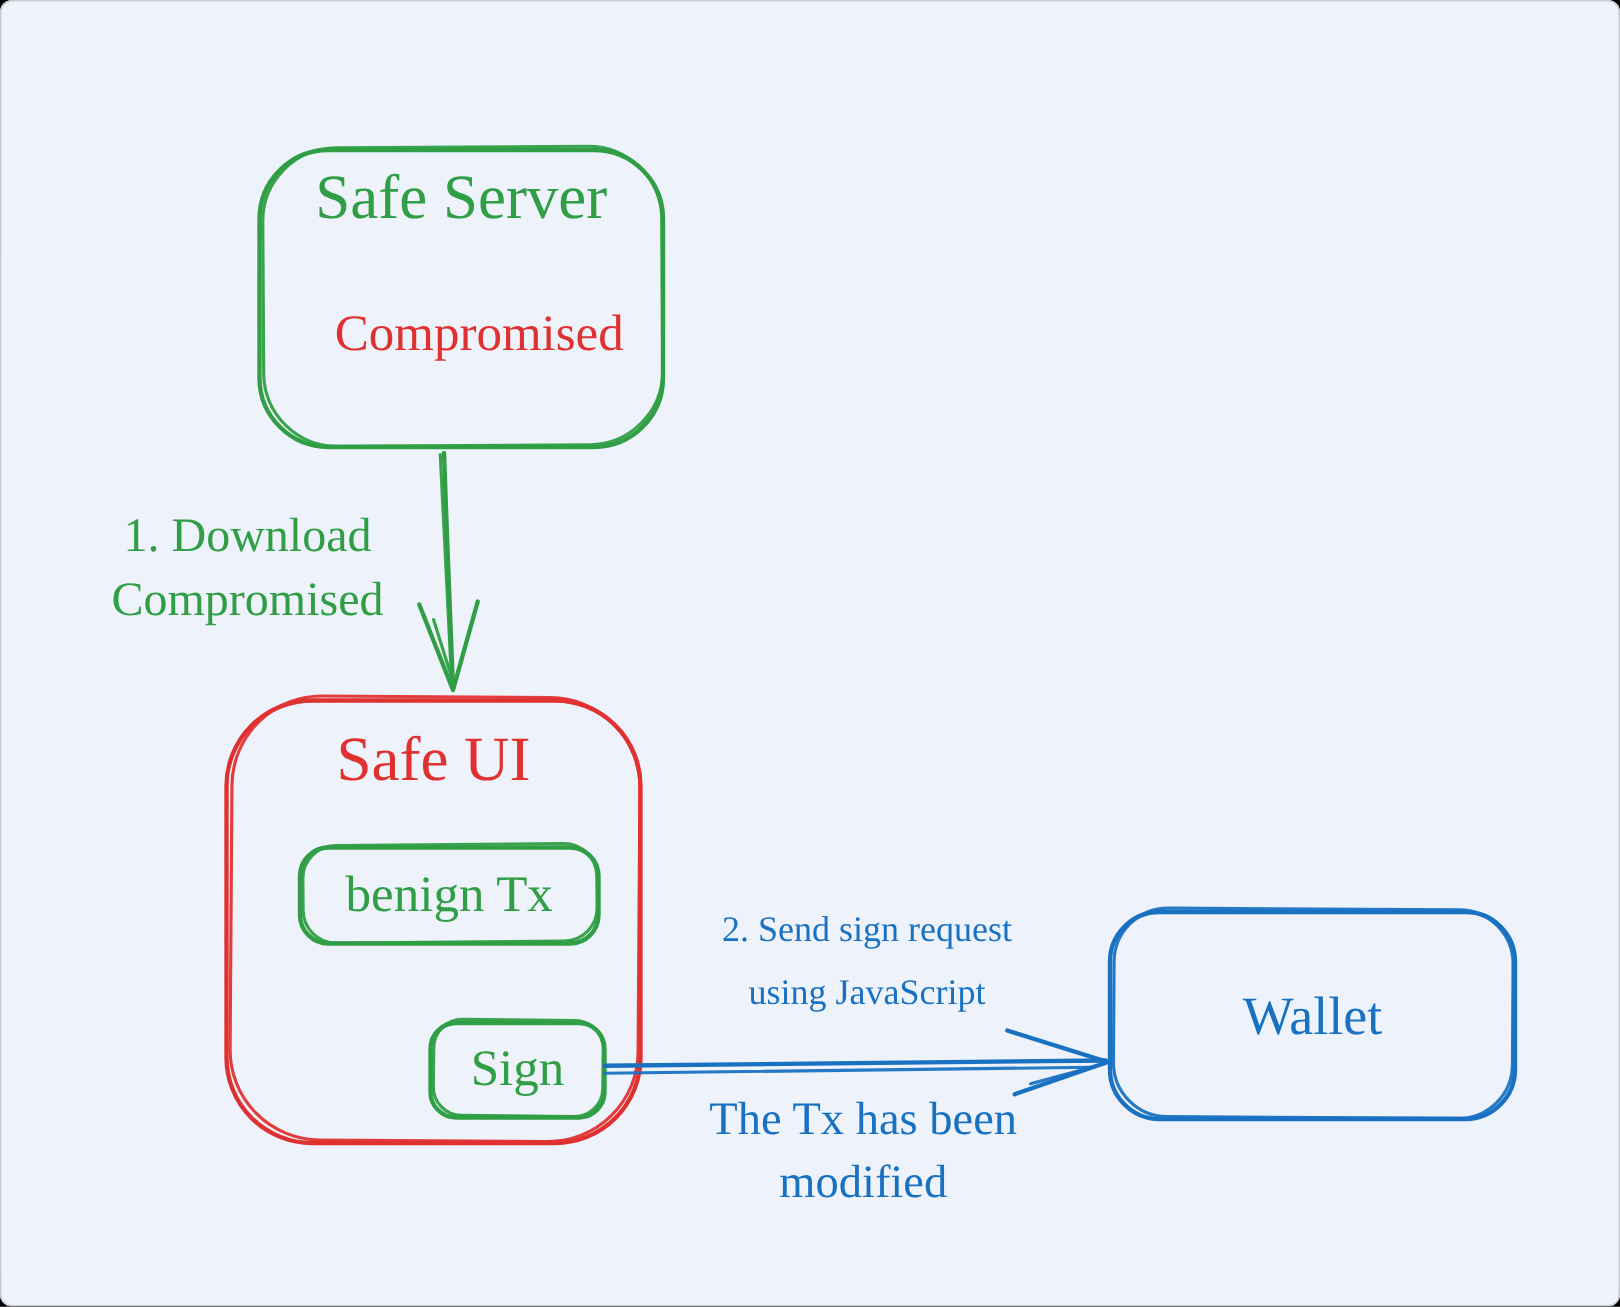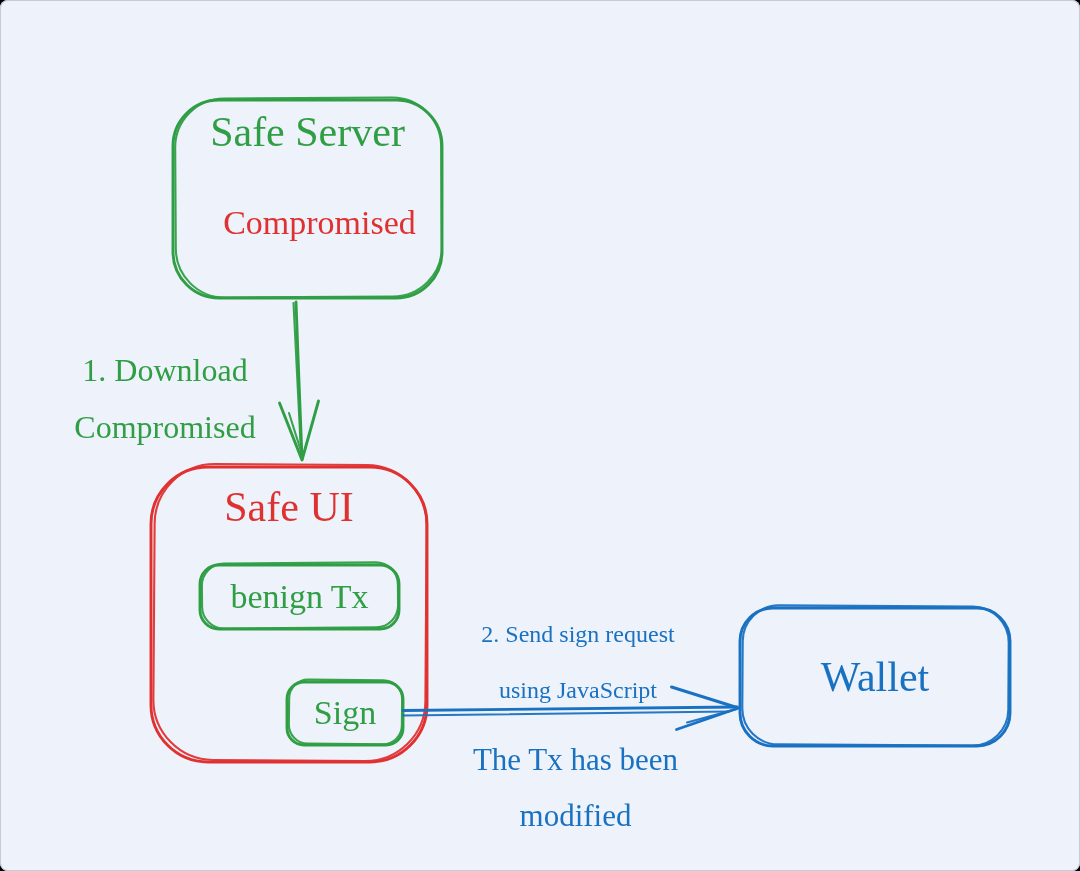--- a/index.html
+++ b/index.html
@@ -20,34 +20,34 @@
     font-family: "Liberation Serif", serif;
   }
   svg.shapes { position: absolute; left: 0; top: 0; width: 1080px; height: 871px; }
   .stroke-green { stroke: var(--green); fill: none; stroke-linecap: round; stroke-linejoin: round; }
   .stroke-red   { stroke: var(--red);   fill: none; stroke-linecap: round; stroke-linejoin: round; }
   .stroke-blue  { stroke: var(--blue);  fill: none; stroke-linecap: round; stroke-linejoin: round; }
   .sw-main { stroke-width: 2.9; }
   .sw-dup  { stroke-width: 2.1; opacity: 0.95; }
 
   .t { position: absolute; text-align: center; white-space: nowrap; }
-  .t span { display: block; margin-top: 14px; }
+  .t span { display: block; }
   .green { color: var(--green); }
   .red   { color: var(--red); }
   .blue  { color: var(--blue); }
 
   #safe-server-title { left: 173px; top: 108px;  width: 269px; font-size: 42px; }
   #compromised-text  { left: 173px; top: 204px;  width: 269px; font-size: 34px; padding-left: 24px; }
   #download-label    { left: 52px;  top: 335px;  width: 226px; font-size: 32px; line-height: 43px; }
   #safe-ui-title     { left: 151px; top: 483px;  width: 276px; font-size: 42px; text-align: center; }
   #benign-tx-label   { left: 200px; top: 565px;  width: 199px; font-size: 34px; line-height: 63px; }
   #sign-label        { left: 287px; top: 682px;  width: 116px; font-size: 34px; line-height: 62px; }
   #request-label     { left: 438px; top: 599px;  width: 280px; font-size: 24px; line-height: 42px; }
   #note-label        { left: 438px; top: 725px;  width: 275px; font-size: 31px; line-height: 42px; }
-  #wallet-title      { left: 740px; top: 608px;  width: 270px; font-size: 42px; line-height: 138px; }
+  #wallet-title      { left: 740px; top: 608px;  width: 270px; font-size: 36px; line-height: 138px; }
 </style>
 </head>
 <body>
 
 <div class="card">
 
   <svg class="shapes" viewBox="0 0 1080 871" aria-hidden="true">
 
     <g>
       <rect class="stroke-green sw-main" x="173" y="100" width="269" height="198" rx="46" ry="46"></rect>

